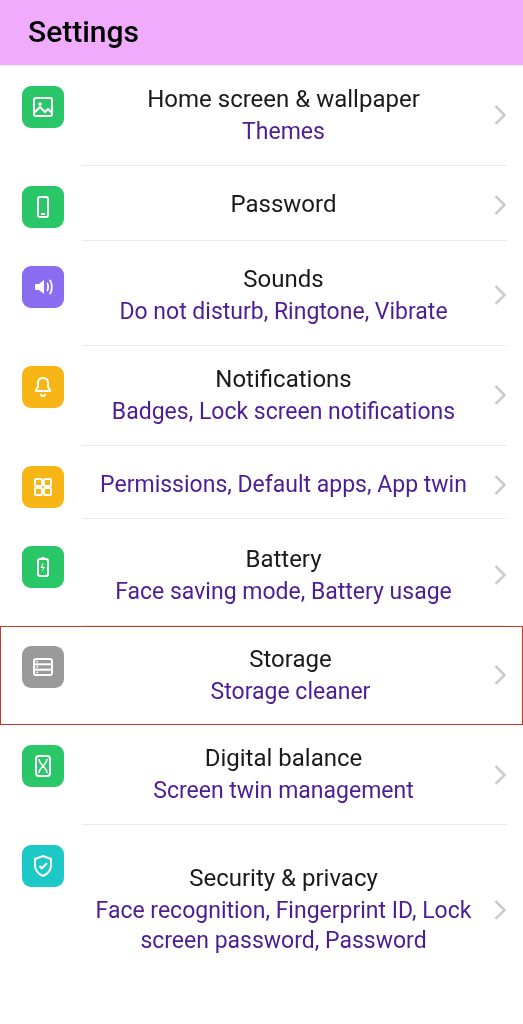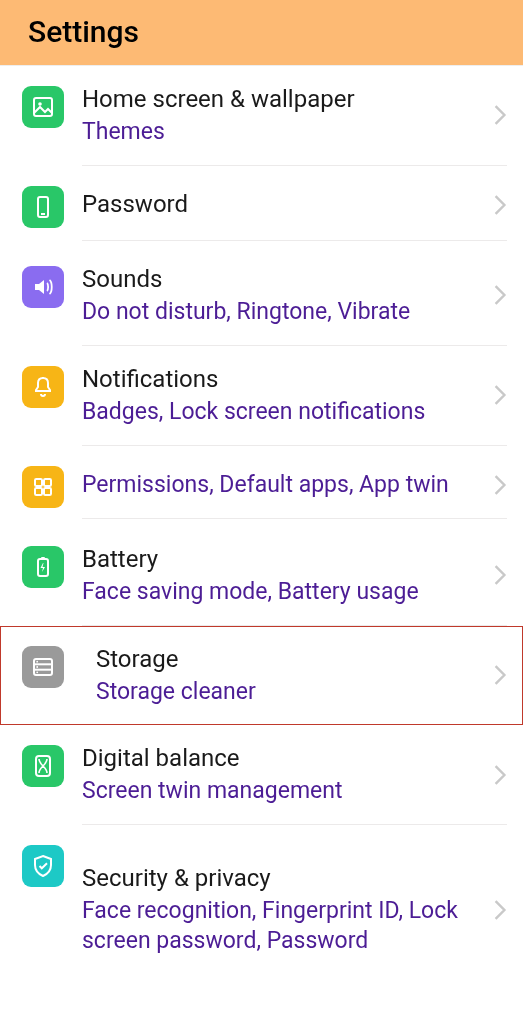--- a/index.html
+++ b/index.html
@@ -8,32 +8,33 @@
     background: #ffffff;
     width: 523px;
     height: 1024px;
     overflow: hidden;
   }
   .header {
     padding: 14px 28px 16px 28px;
     font-size: 30px;
     font-weight: 500;
     color: #000;
-    background: #fdba74;
+    background: #f0abfc;
     border-bottom: 1px solid #eee;
   }
   .list {
     background: #fff;
   }
   .item {
     display: flex;
     align-items: center;
     padding: 18px 16px 18px 22px;
     position: relative;
     cursor: pointer;
+    text-align: center;
   }
   .item-inner {
     flex: 1;
     display: flex;
     align-items: center;
     border-bottom: 1px solid #eceaea;
     padding-bottom: 18px;
     margin-bottom: -18px;
     margin-left: 18px;
   }

